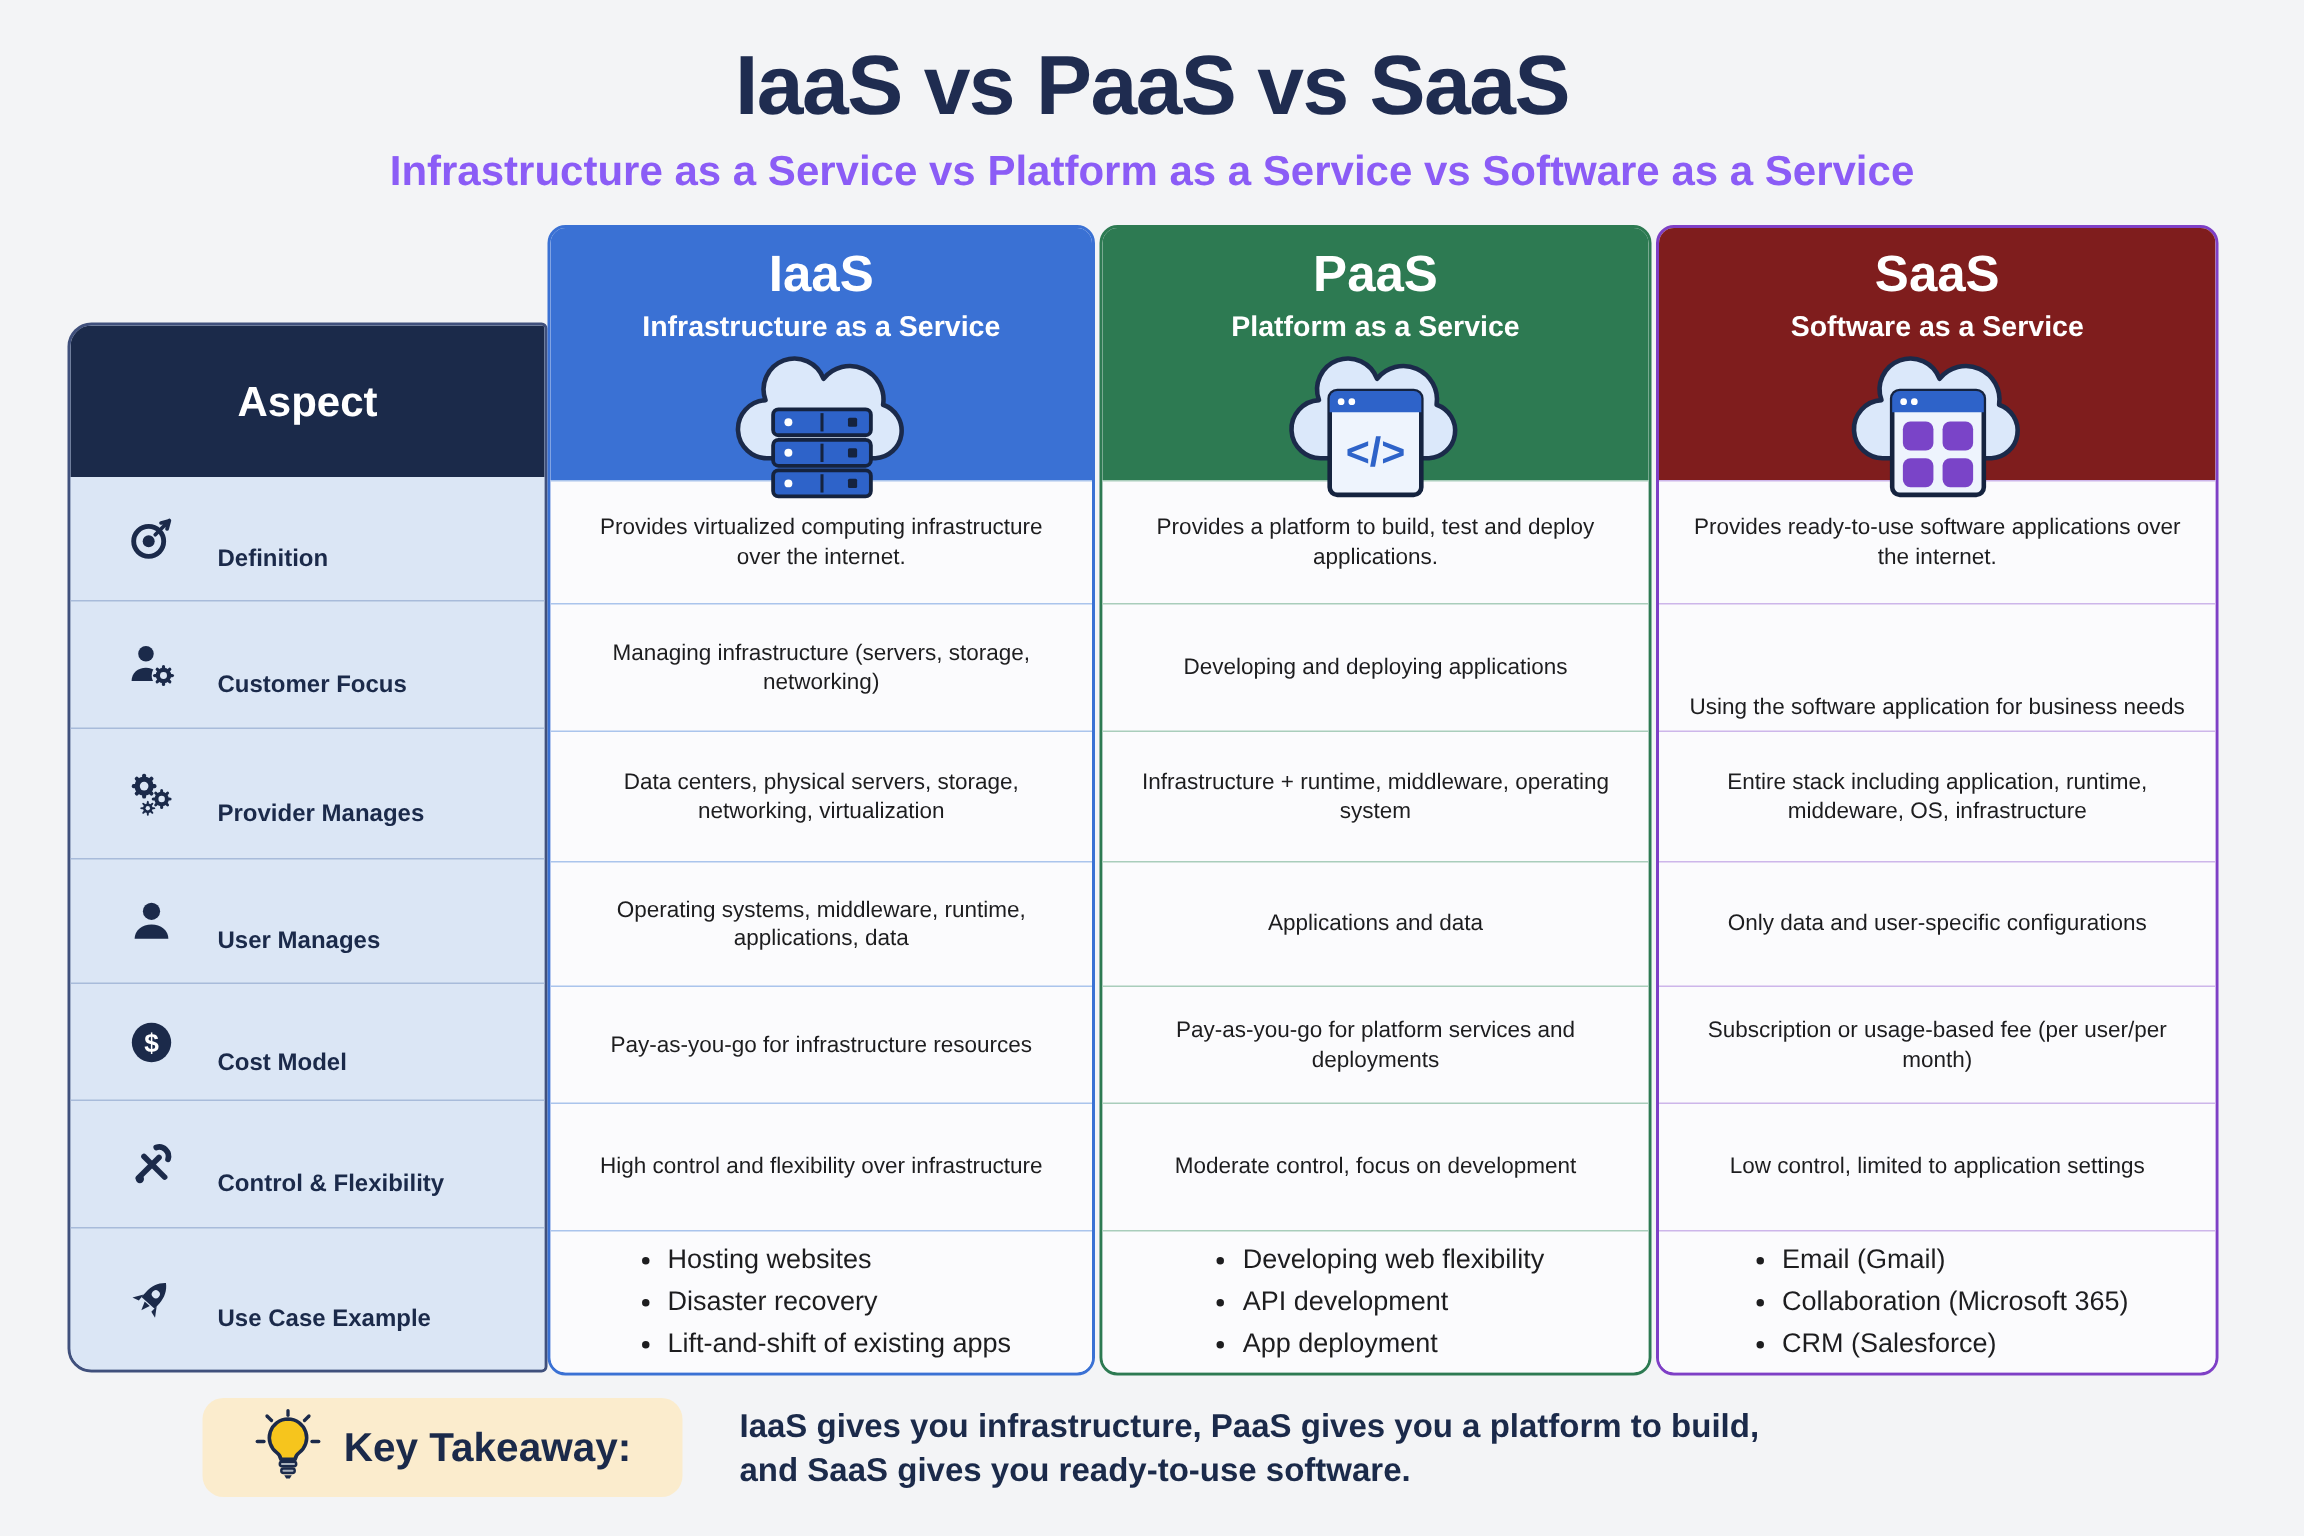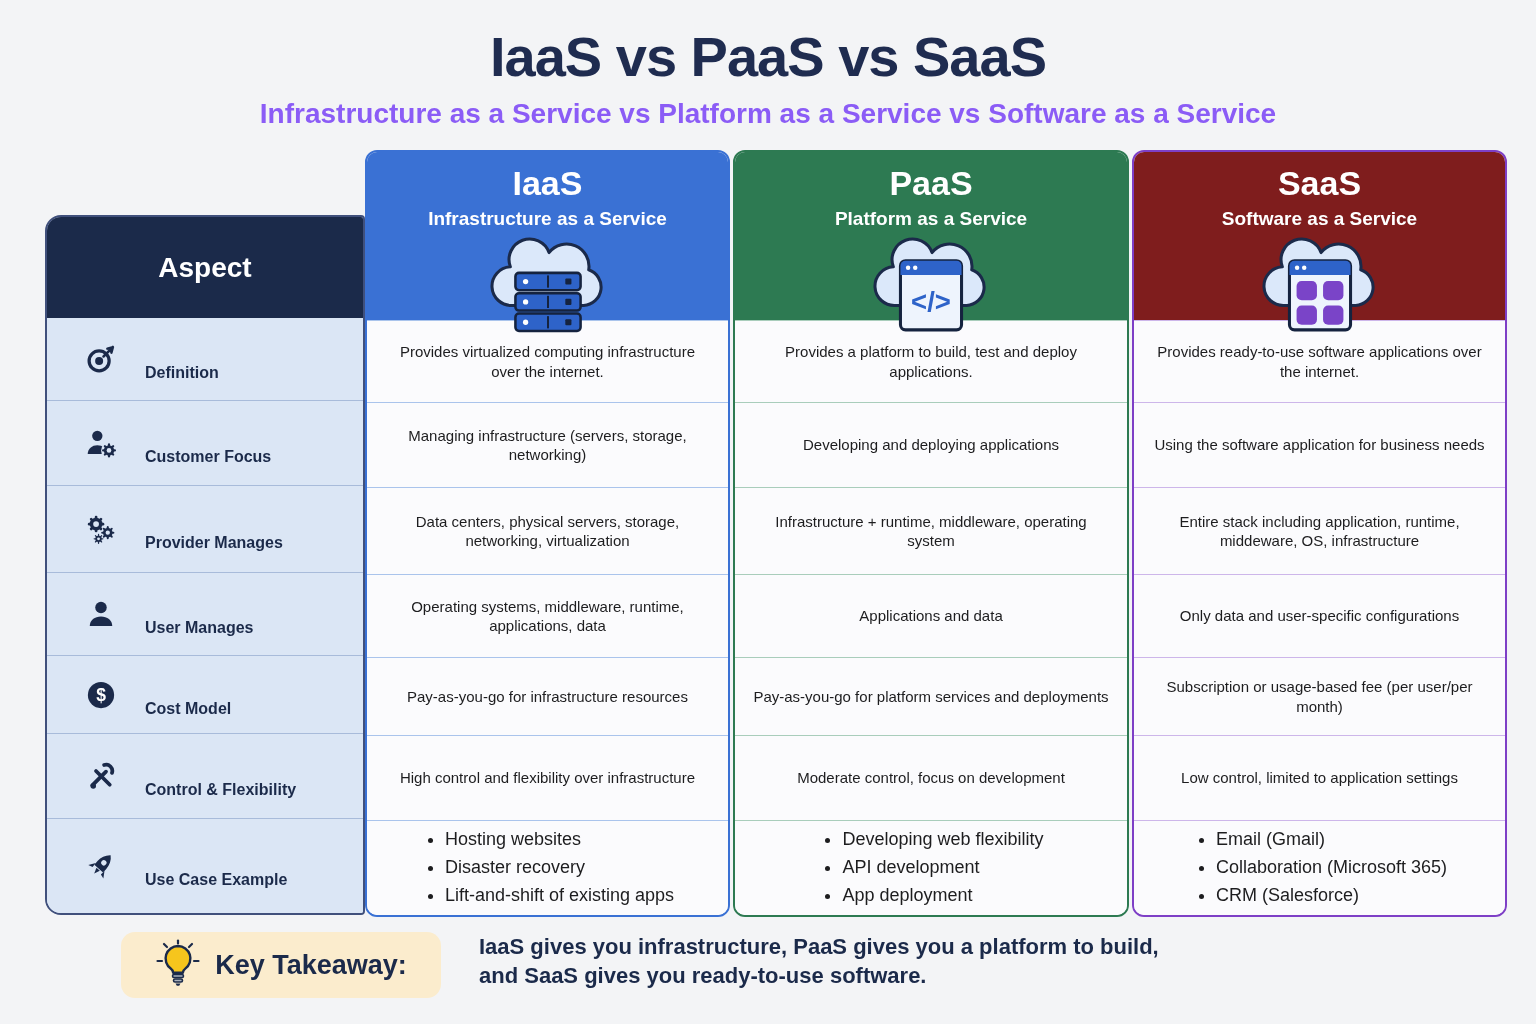--- a/index.html
+++ b/index.html
@@ -63,21 +63,21 @@
     display:flex;align-items:center;justify-content:center;
     padding:6px 18px;text-align:center;background:#fbfbfd;
   }
   .cell-text{font-size:15px;line-height:1.3;color:#1d1d1f;}
   .cell-list{
     margin:0;padding-left:24px;text-align:left;
     font-size:18px;line-height:1.55;color:#1d1d1f;list-style:disc;
   }
 
   
-  .takeaway{position:absolute;left:121px;top:932px;display:flex;gap:38px;}
+  .takeaway{position:absolute;left:135px;top:932px;display:flex;align-items:center;gap:38px;}
   .takeaway-box{
     width:320px;height:66px;background:#fbeccd;border-radius:14px;
     display:flex;align-items:center;justify-content:center;gap:14px;flex:none;
   }
   .takeaway-label{font-size:27px;font-weight:800;color:#1b2a4a;}
   .takeaway-text{font-size:22px;font-weight:700;color:#1b2a4a;line-height:1.32;}
 </style>
 </head>
 <body>
 
@@ -239,21 +239,21 @@
             <div class="cell-text">High control and flexibility over infrastructure</div>
           </div>
           <div class="svc-cell" style="height: 95px; border-top-color: rgb(170, 196, 236);">
             <ul class="cell-list">
               <li>Hosting websites</li>
               <li>Disaster recovery</li>
               <li>Lift-and-shift of existing apps</li>
             </ul>
           </div>
         </div>
-        <div class="svc-col" style="border-color: rgb(45, 122, 82); width: 396px;">
+        <div class="svc-col" style="border-color: rgb(45, 122, 82); width: 368px;">
           <div class="svc-head" style="background: rgb(45, 122, 82);">
             <div class="svc-title">PaaS</div>
             <div class="svc-sub">Platform as a Service</div>
             <div class="svc-icon"><svg width="152" height="112" viewBox="0 0 140 110">
                 <path d="M35 80 H105 A18 18 0 0 0 110 45 A22 22 0 0 0 71 28 A20 20 0 0 0 33 42 A19 19 0 0 0 35 80 Z" fill="#dbe8fa" stroke="#1b2a4a" stroke-width="3" stroke-linejoin="round"></path>
                 <rect x="40" y="36" width="60" height="68" rx="5" fill="#eef4fd" stroke="#15233f" stroke-width="3"></rect>
                 <path d="M40 41 a5 5 0 0 1 5-5 h50 a5 5 0 0 1 5 5 v9 h-60z" fill="#2e63c9"></path>
                 <circle cx="47.5" cy="43" r="2.2" fill="#ffffff"></circle>
                 <circle cx="54.5" cy="43" r="2.2" fill="#ffffff"></circle>
                 <text x="70" y="85" text-anchor="middle" font-size="27" font-weight="bold" fill="#2e63c9" font-family="Liberation Sans, DejaVu Sans, sans-serif">&lt;/&gt;</text>
@@ -297,21 +297,21 @@
                 <circle cx="54.5" cy="43" r="2.2" fill="#ffffff"></circle>
                 <rect x="47" y="56" width="20" height="19" rx="5" fill="#7a44c8"></rect>
                 <rect x="73" y="56" width="20" height="19" rx="5" fill="#7a44c8"></rect>
                 <rect x="47" y="80" width="20" height="19" rx="5" fill="#7a44c8"></rect>
                 <rect x="73" y="80" width="20" height="19" rx="5" fill="#7a44c8"></rect>
               </svg></div>
           </div>
           <div class="svc-cell" style="height: 82px; border-top-color: rgb(205, 182, 234);">
             <div class="cell-text">Provides ready-to-use software applications over the internet.</div>
           </div>
-          <div class="svc-cell" style="height: 85px; border-top-color: rgb(205, 182, 234);">
+          <div class="svc-cell" style="height: 85px; border-top-color: rgb(205, 182, 234); align-items: flex-end;">
             <div class="cell-text">Using the software application for business needs</div>
           </div>
           <div class="svc-cell" style="height: 87px; border-top-color: rgb(205, 182, 234);">
             <div class="cell-text">Entire stack including application, runtime, middeware, OS, infrastructure</div>
           </div>
           <div class="svc-cell" style="height: 83px; border-top-color: rgb(205, 182, 234);">
             <div class="cell-text">Only data and user-specific configurations</div>
           </div>
           <div class="svc-cell" style="height: 78px; border-top-color: rgb(205, 182, 234);">
             <div class="cell-text">Subscription or usage-based fee (per user/per month)</div>

